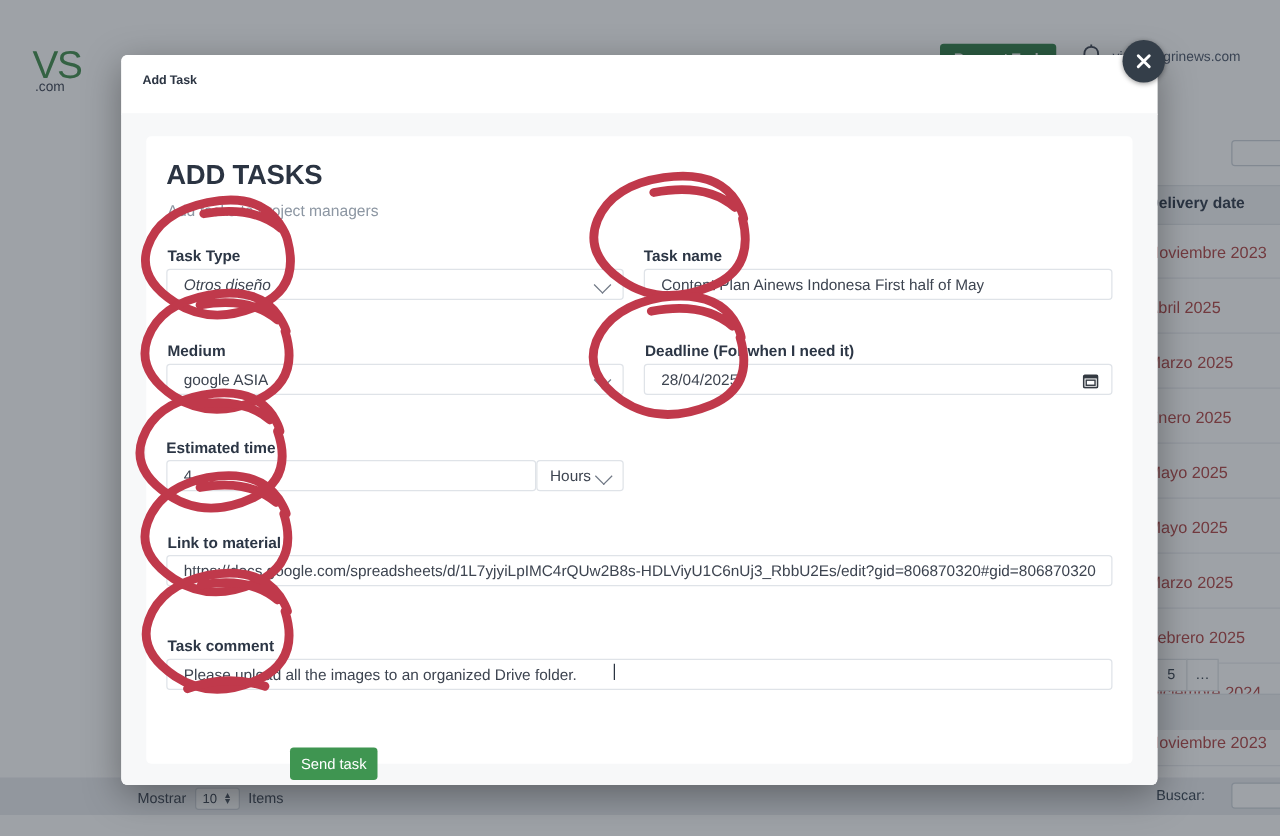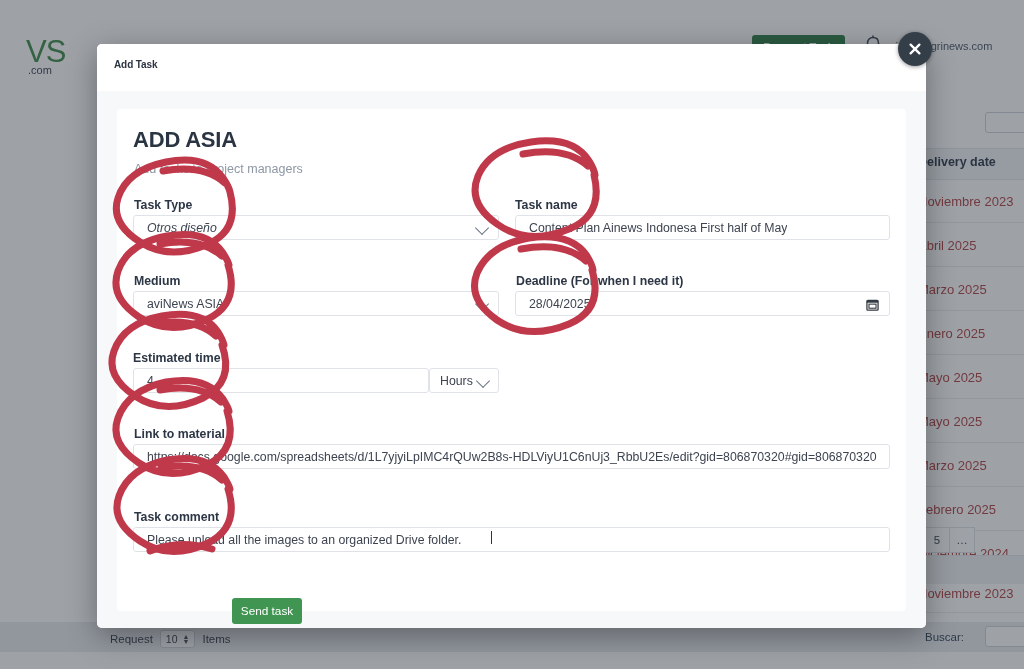--- a/index.html
+++ b/index.html
@@ -212,21 +212,21 @@
     <div class="bg-pager" style="top:527px;">
       <div class="bg-pg">4</div>
       <div class="bg-pg">5</div>
       <div class="bg-pg">…</div>
     </div>
 
     <div class="bg-footbar" style="top:555px;"></div>
     <div class="bg-botbar"></div>
 
     <div class="mostrar-wrap">
-      <span class="mostrar-lbl">Request</span>
+      <span class="mostrar-lbl">Mostrar</span>
       <span class="mostrar-sel">
         <span>10</span>
         <span class="stepper">
             <span>▲</span>
             <span>▼</span>
           </span>
       </span>
       <span class="items-lbl">Items</span>
     </div>
 
@@ -237,38 +237,38 @@
   <div class="scrim"></div>
 
   <div class="modal">
     <div class="modal-head">
       <div class="modal-title">Add Task</div>
     </div>
 
     <div class="modal-body">
       <div class="card">
 
-        <div class="card-title">ADD ASIA</div>
+        <div class="card-title">ADD TASKS</div>
         <div class="card-sub">Add tasks to project managers</div>
 
         <div class="fld-label" style="left:17px;top:89px;">Task Type</div>
         <div class="fld-box" style="left:16px;top:106px;width:366px;">
           <div class="chev" style="right:11px;top:7px;"></div>
         </div>
         <div class="fld-val" style="left:30px;top:112px;max-width:330px;font-style:italic;">Otros diseño</div>
 
         <div class="fld-label" style="left:398px;top:89px;">Task name</div>
         <div class="fld-box" style="left:398px;top:106px;width:375px;"></div>
         <div class="fld-val" style="left:412px;top:112px;max-width:350px;">Content Plan Ainews Indonesa First half of May</div>
 
         <div class="fld-label" style="left:17px;top:165px;">Medium</div>
         <div class="fld-box" style="left:16px;top:182px;width:366px;">
           <div class="chev" style="right:11px;top:7px;"></div>
         </div>
-        <div class="fld-val" style="left:30px;top:188px;max-width:330px;">aviNews ASIA</div>
+        <div class="fld-val" style="left:30px;top:188px;max-width:330px;">google ASIA</div>
 
         <div class="fld-label" style="left:399px;top:165px;">Deadline (For when I need it)</div>
         <div class="fld-box" style="left:398px;top:182px;width:375px;">
           <svg class="cal-ico" style="right:10px;top:6px;" viewBox="0 0 14 14">
             <rect x="1" y="2.5" width="12" height="10.5" rx="1" fill="none" stroke="#343a42" stroke-width="1.4"></rect>
             <rect x="1" y="2.5" width="12" height="2.6" fill="#343a42"></rect>
             <rect x="3.2" y="6.6" width="7.6" height="4.4" fill="none" stroke="#343a42" stroke-width="1.2"></rect>
           </svg>
         </div>
         <div class="fld-val" style="left:412px;top:188px;">28/04/2025</div>

